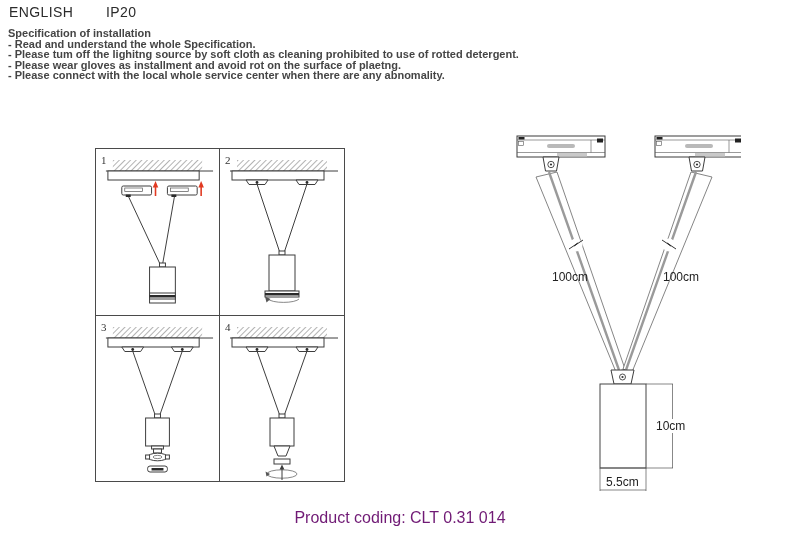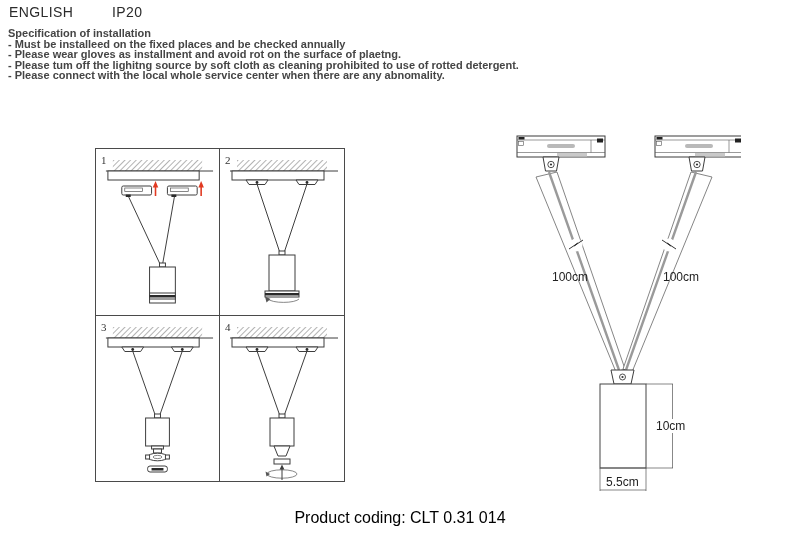--- a/index.html
+++ b/index.html
@@ -1,51 +1,51 @@
 <!DOCTYPE html>
 <html><head>
 <meta charset="utf-8">
 <style>
   html,body{margin:0;padding:0;background:#fff;}
   #page{position:relative;width:741px;height:552px;background:#fff;overflow:hidden;
         font-family:"Liberation Sans",sans-serif;color:#3f3f3f;}
   .hdr{position:absolute;top:4px;font-size:14px;color:#2b2b2b;letter-spacing:.4px;}
   #hdr-lang{left:9px;}
-  #hdr-ip{left:112px;}
+  #hdr-ip{left:106px;}
   #spec{position:absolute;left:8px;top:28px;font-size:11px;line-height:10.6px;color:#454545;white-space:nowrap;font-weight:bold;}
   #grid{position:absolute;left:95px;top:148px;width:250px;height:334px;box-sizing:border-box;
         border:1px solid #4a4a4a;display:grid;grid-template-columns:1fr 1fr;grid-template-rows:1fr 1fr;}
   .cell{position:relative;}
   .cell-1{border-right:1px solid #4a4a4a;border-bottom:1px solid #4a4a4a;}
   .cell-2{border-bottom:1px solid #4a4a4a;}
   .cell-3{border-right:1px solid #4a4a4a;}
   .cell svg{display:block;width:100%;height:100%;}
   #pendant-diagram{position:absolute;left:490px;top:128px;width:310px;height:370px;}
   #footer{position:absolute;left:0;top:509px;width:800px;text-align:center;
-          font-size:16px;color:#000000;}
+          font-size:16px;color:#701a75;}
   svg text.num{font-family:"Liberation Serif",serif;font-size:11px;fill:#333;}
   svg text.dim{font-family:"Liberation Sans",sans-serif;font-size:12px;fill:#222;}
   svg .ln{stroke:#3d3d3d;stroke-width:1;fill:none;}
   svg .thin{stroke:#555;stroke-width:.7;fill:none;}
   svg .wh{fill:#fff;stroke:#3d3d3d;stroke-width:1;}
   svg .dk{fill:#2a2a2a;stroke:none;}
 </style>
 </head>
 <body>
 
 <div id="page">
 
   <div id="hdr-lang" class="hdr">ENGLISH</div>
   <div id="hdr-ip" class="hdr">IP20</div>
 
   <div id="spec">
     <div>Specification of installation</div>
-    <div>- Must be installeed on the fixed places and be checked annually</div>
+    <div>- Read and understand the whole Specification.</div>
+    <div>- Please tum off the lighitng source by soft cloth as cleaning prohibited to use of rotted detergent.</div>
     <div>- Please wear gloves as installment and avoid rot on the surface of plaetng.</div>
-    <div>- Please tum off the lighitng source by soft cloth as cleaning prohibited to use of rotted detergent.</div>
     <div>- Please connect with the local whole service center when there are any abnomality.</div>
   </div>
 
   <div id="grid">
 
     <div class="cell cell-1">
       <svg viewBox="0 0 124 166" preserveAspectRatio="none">
         <defs>
             <pattern id="h1" width="4" height="4" patternUnits="userSpaceOnUse" patternTransform="rotate(45)">
           <line x1="0" y1="0" x2="0" y2="4" stroke="#8a8a8a" stroke-width="1.3"></line>

